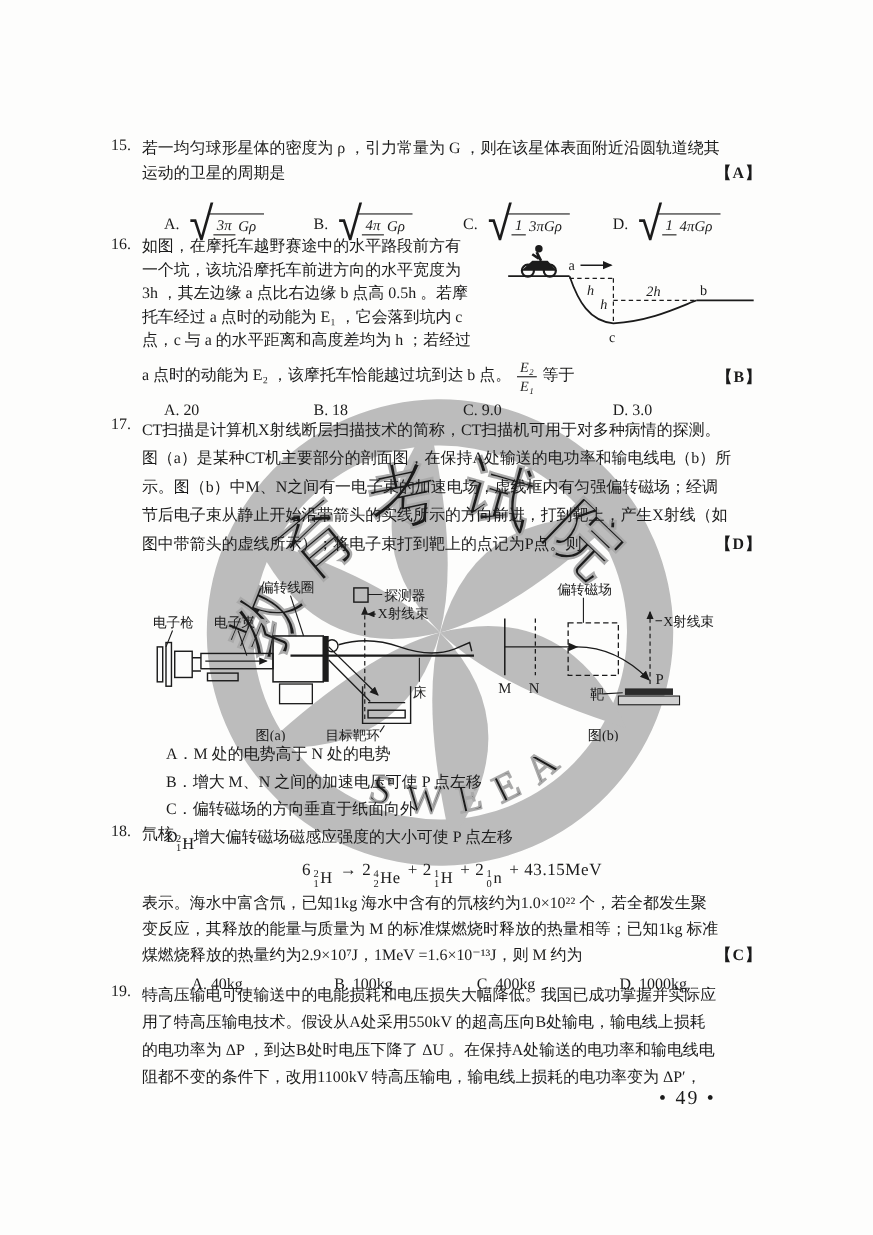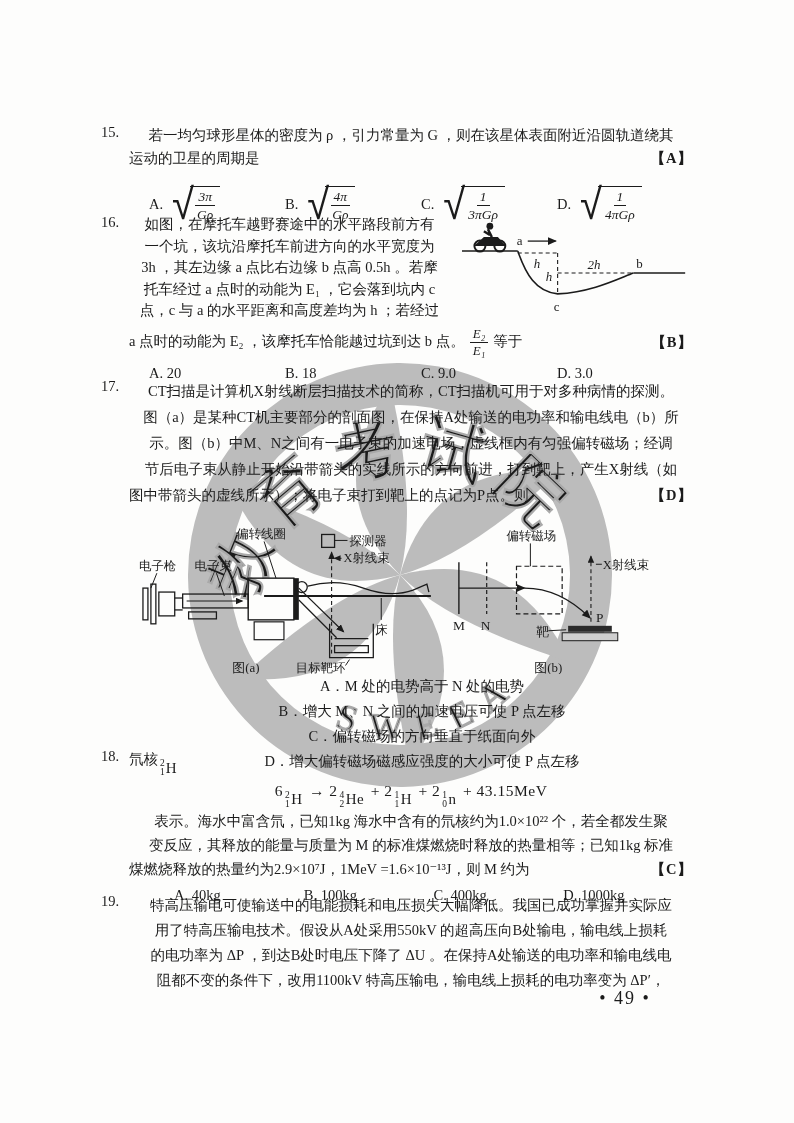--- a/index.html
+++ b/index.html
@@ -6,32 +6,32 @@
   .sheet{
     position:relative;width:794px;height:1123px;margin:0 auto;
     background:#fdfdfc;overflow:hidden;
     font-family:"Liberation Serif","DejaVu Serif",serif;
     color:#1b1b1b;font-size:14.5px;
   }
   .wm{position:absolute;left:178px;top:353px;z-index:0;}
   .layer{position:absolute;z-index:1;left:0;top:0;width:794px;height:1123px;}
   .q{position:absolute;left:101px;width:592px;padding-left:28px;box-sizing:border-box;}
   .qnum{position:absolute;left:0;top:0;}
-  .tl{display:block;text-align:center;}
+  .tl{display:block;}
   .flexline{display:flex;justify-content:space-between;align-items:flex-start;}
   .ans{font-weight:bold;letter-spacing:1px;white-space:nowrap;}
   .optrow{display:flex;margin-left:20px;margin-top:3px;}
   .optrow .opt{flex:1;}
   
   .radrow{display:flex;margin-left:20px;margin-top:10px;align-items:center;height:48px;}
   .radrow .opt{flex:1;display:flex;align-items:center;}
   .optlab{margin-right:9px;}
   .sqrt{display:inline-flex;align-items:center;}
   .sqrt-sign{font-size:40px;line-height:40px;font-family:"DejaVu Sans",sans-serif;font-weight:200;margin-right:-4px;transform:scaleY(1.08);}
-  .radicand{border-top:1.5px solid #1b1b1b;display:inline-flex;flex-direction:column;align-items:center;padding:1px 4px 0 4px;}
+  .radicand{border-top:1.5px solid #1b1b1b;display:inline-flex;flex-direction:row;align-items:center;padding:1px 4px 0 4px;}
   .radicand .rnum{border-bottom:1.3px solid #1b1b1b;line-height:17px;padding:0 3px;font-style:italic;font-size:13.5px;}
   .radicand .rden{line-height:17px;padding:0 3px;font-style:italic;font-size:13.5px;}
   
   .ifrac{display:inline-flex;flex-direction:column;align-items:center;vertical-align:middle;margin:0 5px;font-style:italic;font-size:13px;}
   .ifrac .ftop{border-bottom:1.2px solid #1b1b1b;line-height:16px;padding:0 3px;}
   .ifrac .fbot{line-height:16px;padding:0 3px;}
   
   .nuc{display:inline-flex;align-items:center;margin:0 2px;vertical-align:-2px;}
   .nuc .pre{display:inline-flex;flex-direction:column;align-items:flex-end;margin-right:1px;}
   .nuc .psup,.nuc .psub{font-size:9.5px;line-height:9px;}

